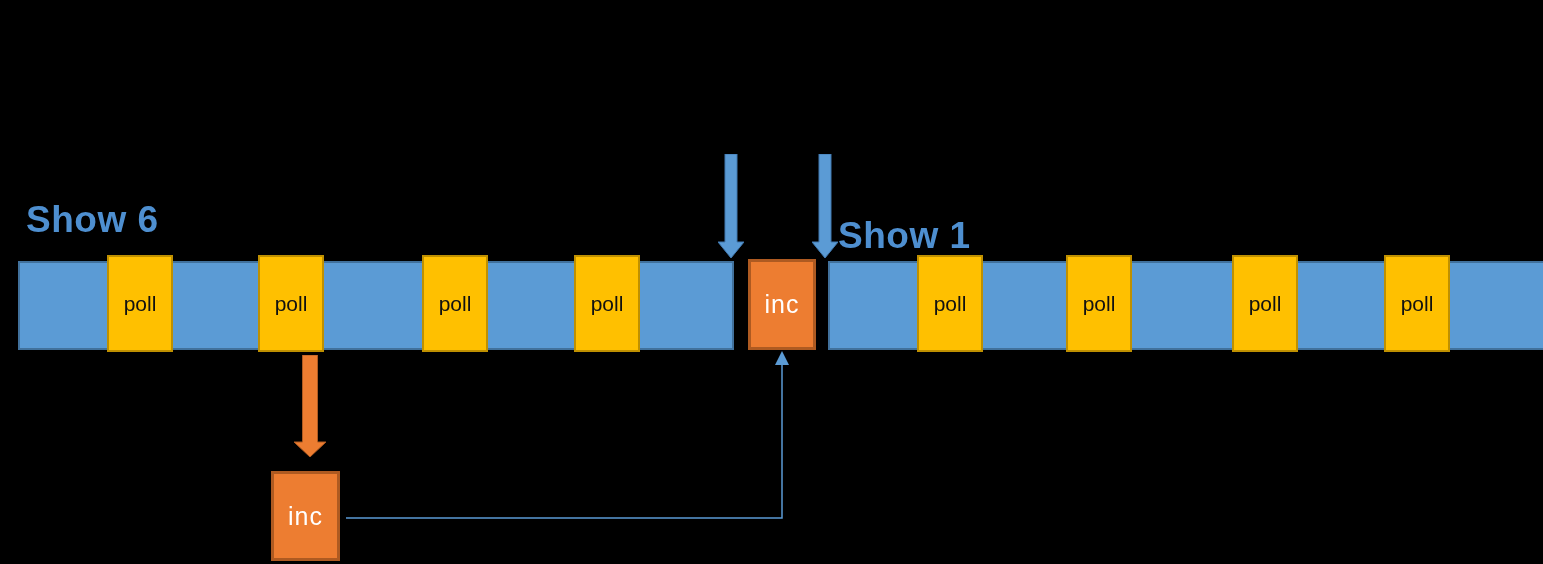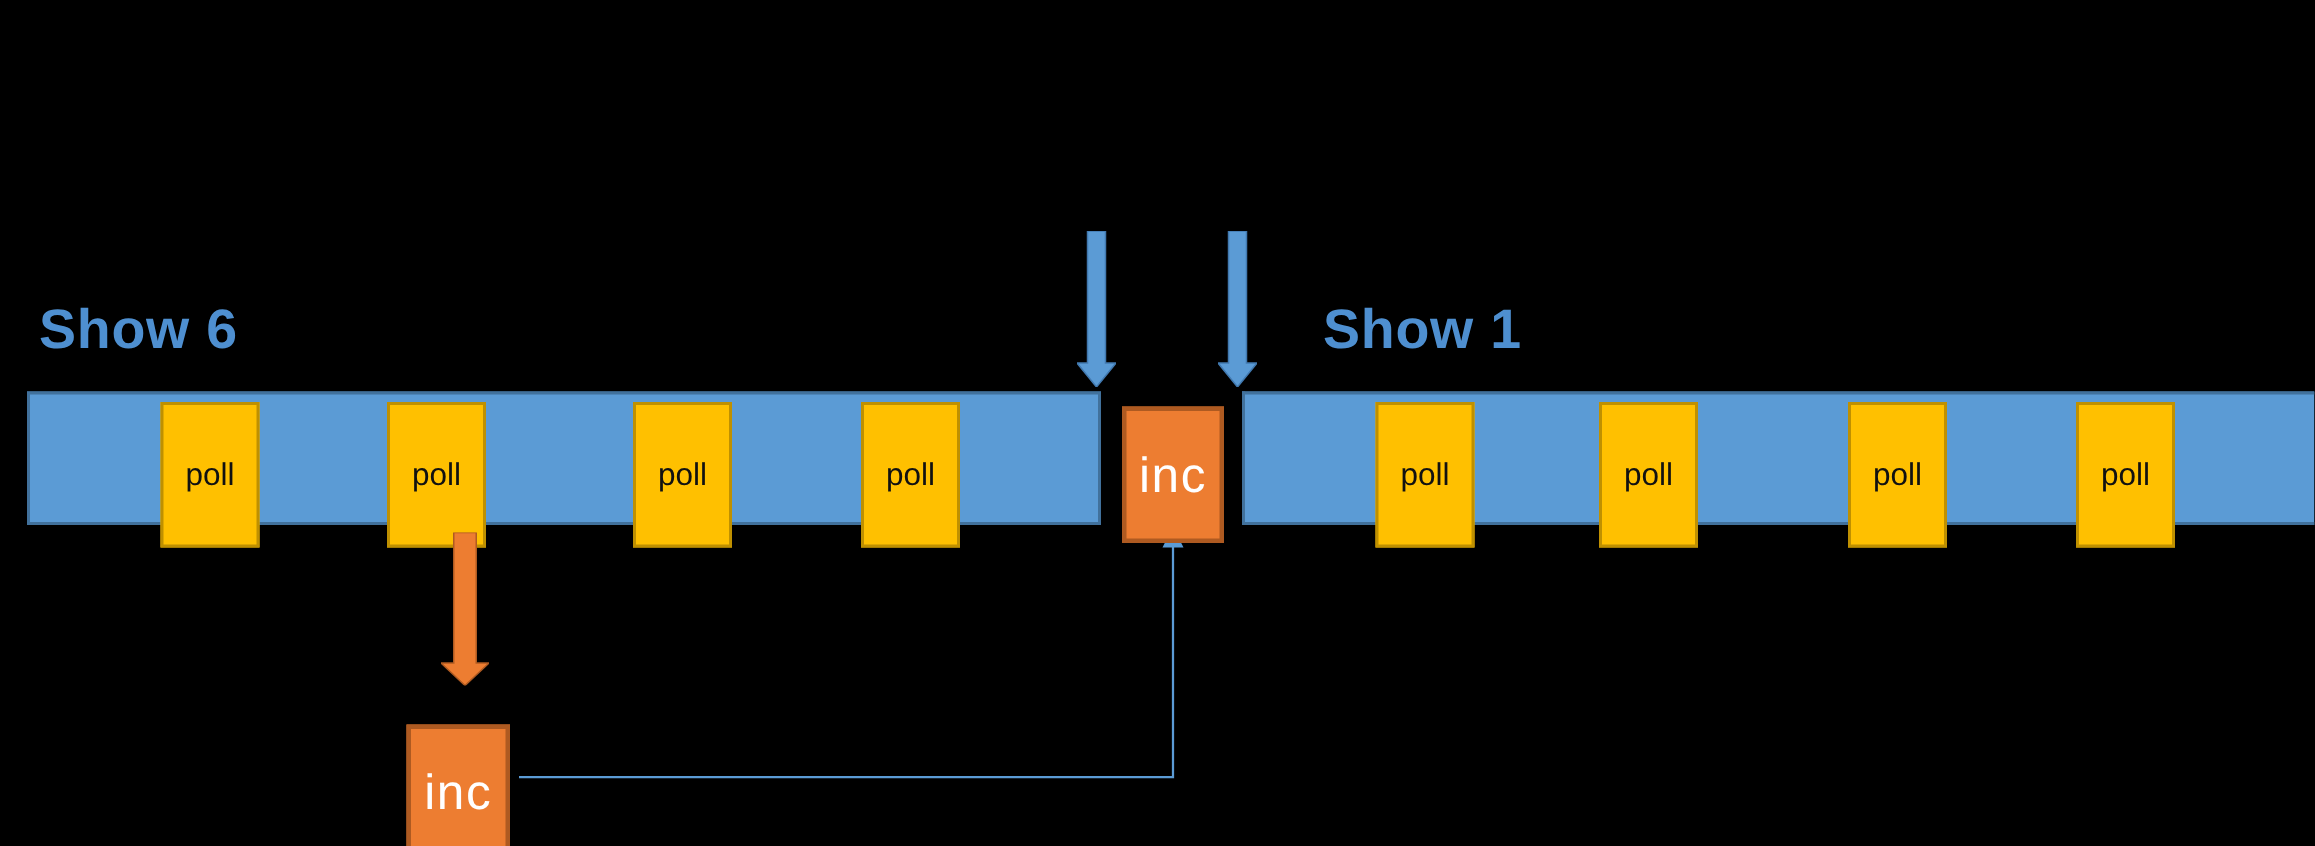--- a/index.html
+++ b/index.html
@@ -19,21 +19,21 @@
   .title {
     position: absolute;
     top: 200px;
     font-size: 37px;
     font-weight: bold;
     line-height: 40px;
     letter-spacing: 0.5px;
     white-space: nowrap;
   }
   #title-show0 { left: 26px; }
-  #title-show1 { left: 882px; }
+  #title-show1 { left: 838px; margin-top: 16px; }
 
   .bar {
     position: absolute;
     top: 261px;
     height: 89px;
     border: 2px solid;
     box-sizing: border-box;
   }
   #bar-show0 { left: 18px;  width: 716px; }
   #bar-show1 { left: 828px; width: 716px; border-right: none; }
@@ -43,34 +43,32 @@
     top: 255px;
     width: 66px;
     height: 97px;
     border: 2px solid;
     box-sizing: border-box;
     display: flex;
     align-items: center;
     justify-content: center;
     font-size: 21px;
     z-index: 3;
-    margin-top: 13px;
   }
 
   .inc {
     position: absolute;
     border: 3px solid;
     box-sizing: border-box;
     display: flex;
     align-items: center;
     justify-content: center;
-    font-size: 33px;
+    font-size: 25px;
     letter-spacing: 1px;
     z-index: 3;
-    margin-top: 12px;
   }
   #inc-timeline { left: 748px; top: 259px; width: 68px; height: 91px; }
   #inc-detail   { left: 271px; top: 471px; width: 69px; height: 90px; }
 
   .arrow-svg { position: absolute; z-index: 4; }
   #event-arrow-1 { left: 718px; top: 154px; }
   #event-arrow-2 { left: 812px; top: 154px; }
   #expand-arrow  { left: 294px; top: 355px; }
   #connector     { left: 340px; top: 348px; z-index: 2; }
 </style>

